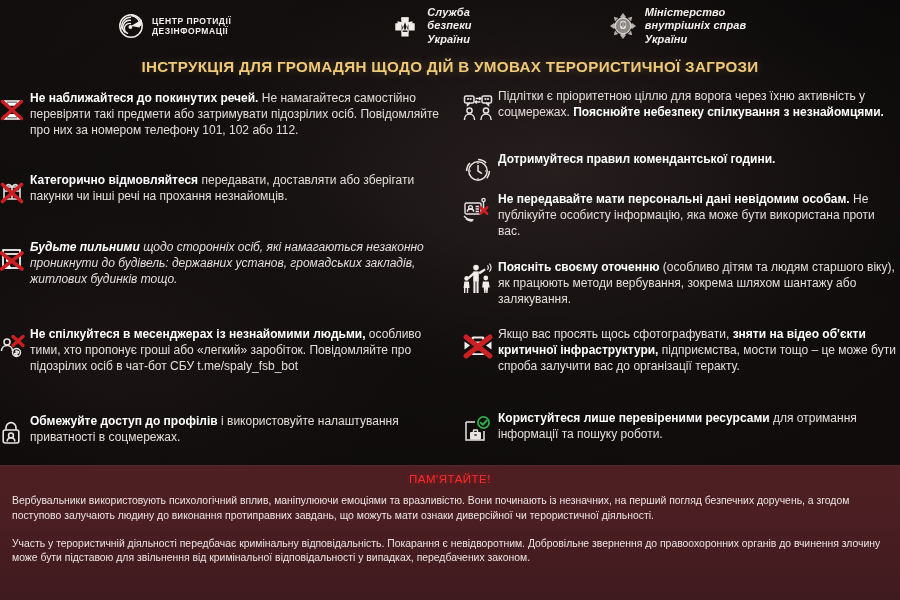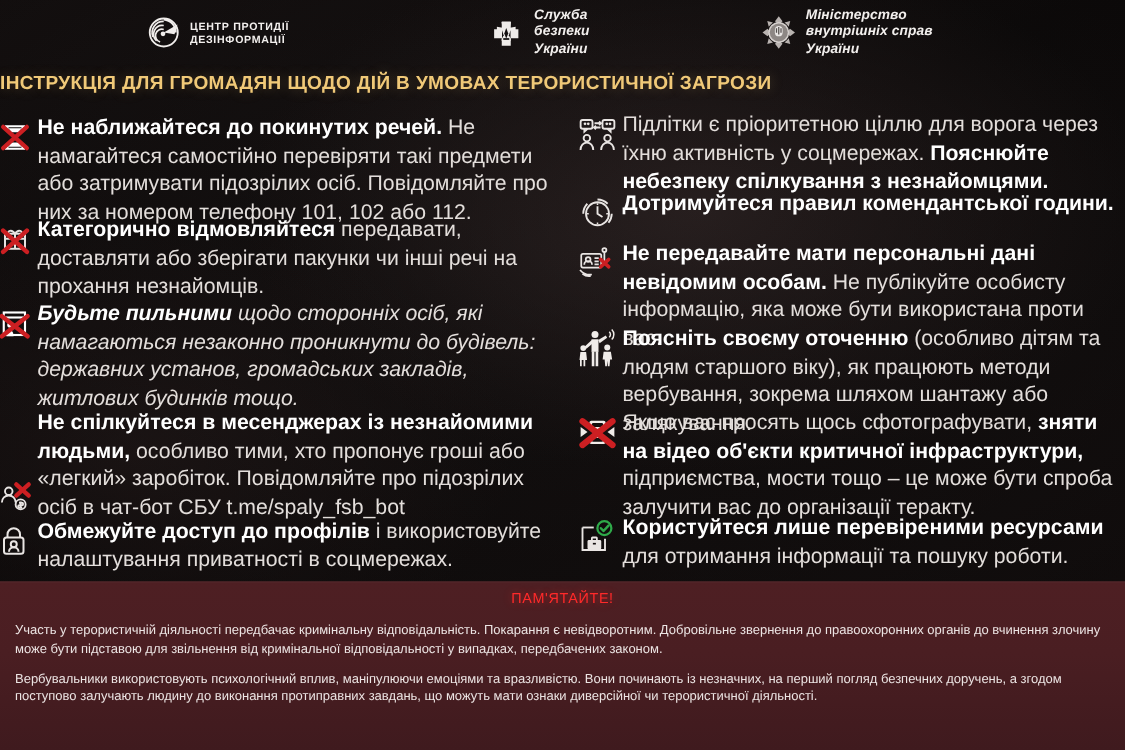--- a/index.html
+++ b/index.html
@@ -38,52 +38,52 @@
   .logo-mvs{margin-left:137px;}
   .logo-text{
     font-size:8.5px;line-height:1.22;font-weight:bold;
     letter-spacing:.55px;color:#f2efed;text-transform:uppercase;
   }
   .logo-text.mixed{text-transform:none;letter-spacing:.1px;font-size:11px;font-style:italic;}
   .logo-mark{flex:0 0 auto;display:block;}
 
   
   .title{
-    position:absolute;left:0;top:58px;width:900px;z-index:4;
+    position:absolute;left:0;top:58px;width:900px;text-align:center;z-index:4;
     font-size:15.2px;font-weight:bold;letter-spacing:.32px;
     color:#f0c978;text-transform:uppercase;
     text-shadow:0 0 10px rgba(240,200,120,.25);
   }
 
   
   .cols{position:absolute;left:0;top:86px;width:900px;height:375px;z-index:3;}
   .col{position:absolute;top:0;}
   .col-left{left:0;width:452px;}
   .col-right{left:452px;width:452px;}
 
   .tip{display:flex;align-items:flex-start;gap:0;}
   .tip .ico{
     flex:0 0 auto;width:40px;height:40px;position:relative;
     display:flex;align-items:center;justify-content:center;
   }
   .col-left .tip .ico{width:36px;margin-left:-6px;}
   .col-right .tip .ico{width:40px;margin-left:6px;}
   .tip .txt{
-    flex:1 1 auto;font-size:17px;line-height:1.33;color:#e3dedb;
+    flex:1 1 auto;font-size:12px;line-height:1.33;color:#e3dedb;
     padding-top:1px;
   }
   .col-left .tip .txt{padding-right:8px;}
   .col-right .tip .txt{padding-right:4px;}
   .tip b{color:#ffffff;font-weight:bold;}
 
   
   .col-left  .t1{position:absolute;top:4px;left:0;right:0;}
   .col-left  .t2{position:absolute;top:86px;left:0;right:0;}
   .col-left  .t3{position:absolute;top:153px;left:0;right:0;font-style:italic;}
-  .col-left  .t4{position:absolute;top:240px;left:0;right:0;align-items:flex-end;}
+  .col-left  .t4{position:absolute;top:240px;left:0;right:0;}
   .col-left  .t5{position:absolute;top:327px;left:0;right:0;}
 
   .col-right .t1{position:absolute;top:2px;left:0;right:0;}
   .col-right .t2{position:absolute;top:65px;left:0;right:0;}
   .col-right .t3{position:absolute;top:105px;left:0;right:0;}
   .col-right .t4{position:absolute;top:173px;left:0;right:0;}
   .col-right .t5{position:absolute;top:240px;left:0;right:0;}
   .col-right .t6{position:absolute;top:324px;left:0;right:0;}
 
   
@@ -434,17 +434,17 @@
         <span class="txt">
           <span></span><b>Користуйтеся лише перевіреними ресурсами</b><span> для отримання інформації та пошуку роботи.</span>
         </span>
       </div>
 
     </div>
   </div>
 
   <div class="footer">
     <div class="footer-title">ПАМ'ЯТАЙТЕ!</div>
+    <p class="footer-p p1">Вербувальники використовують психологічний вплив, маніпулюючи емоціями та вразливістю. Вони починають із незначних, на перший погляд безпечних доручень, а згодом поступово залучають людину до виконання протиправних завдань, що можуть мати ознаки диверсійної чи терористичної діяльності.</p>
     <p class="footer-p p2">Участь у терористичній діяльності передбачає кримінальну відповідальність. Покарання є невідворотним. Добровільне звернення до правоохоронних органів до вчинення злочину може бути підставою для звільнення від кримінальної відповідальності у випадках, передбачених законом.</p>
-    <p class="footer-p p1">Вербувальники використовують психологічний вплив, маніпулюючи емоціями та вразливістю. Вони починають із незначних, на перший погляд безпечних доручень, а згодом поступово залучають людину до виконання протиправних завдань, що можуть мати ознаки диверсійної чи терористичної діяльності.</p>
   </div>
 
 </div>
 
 </body></html>

